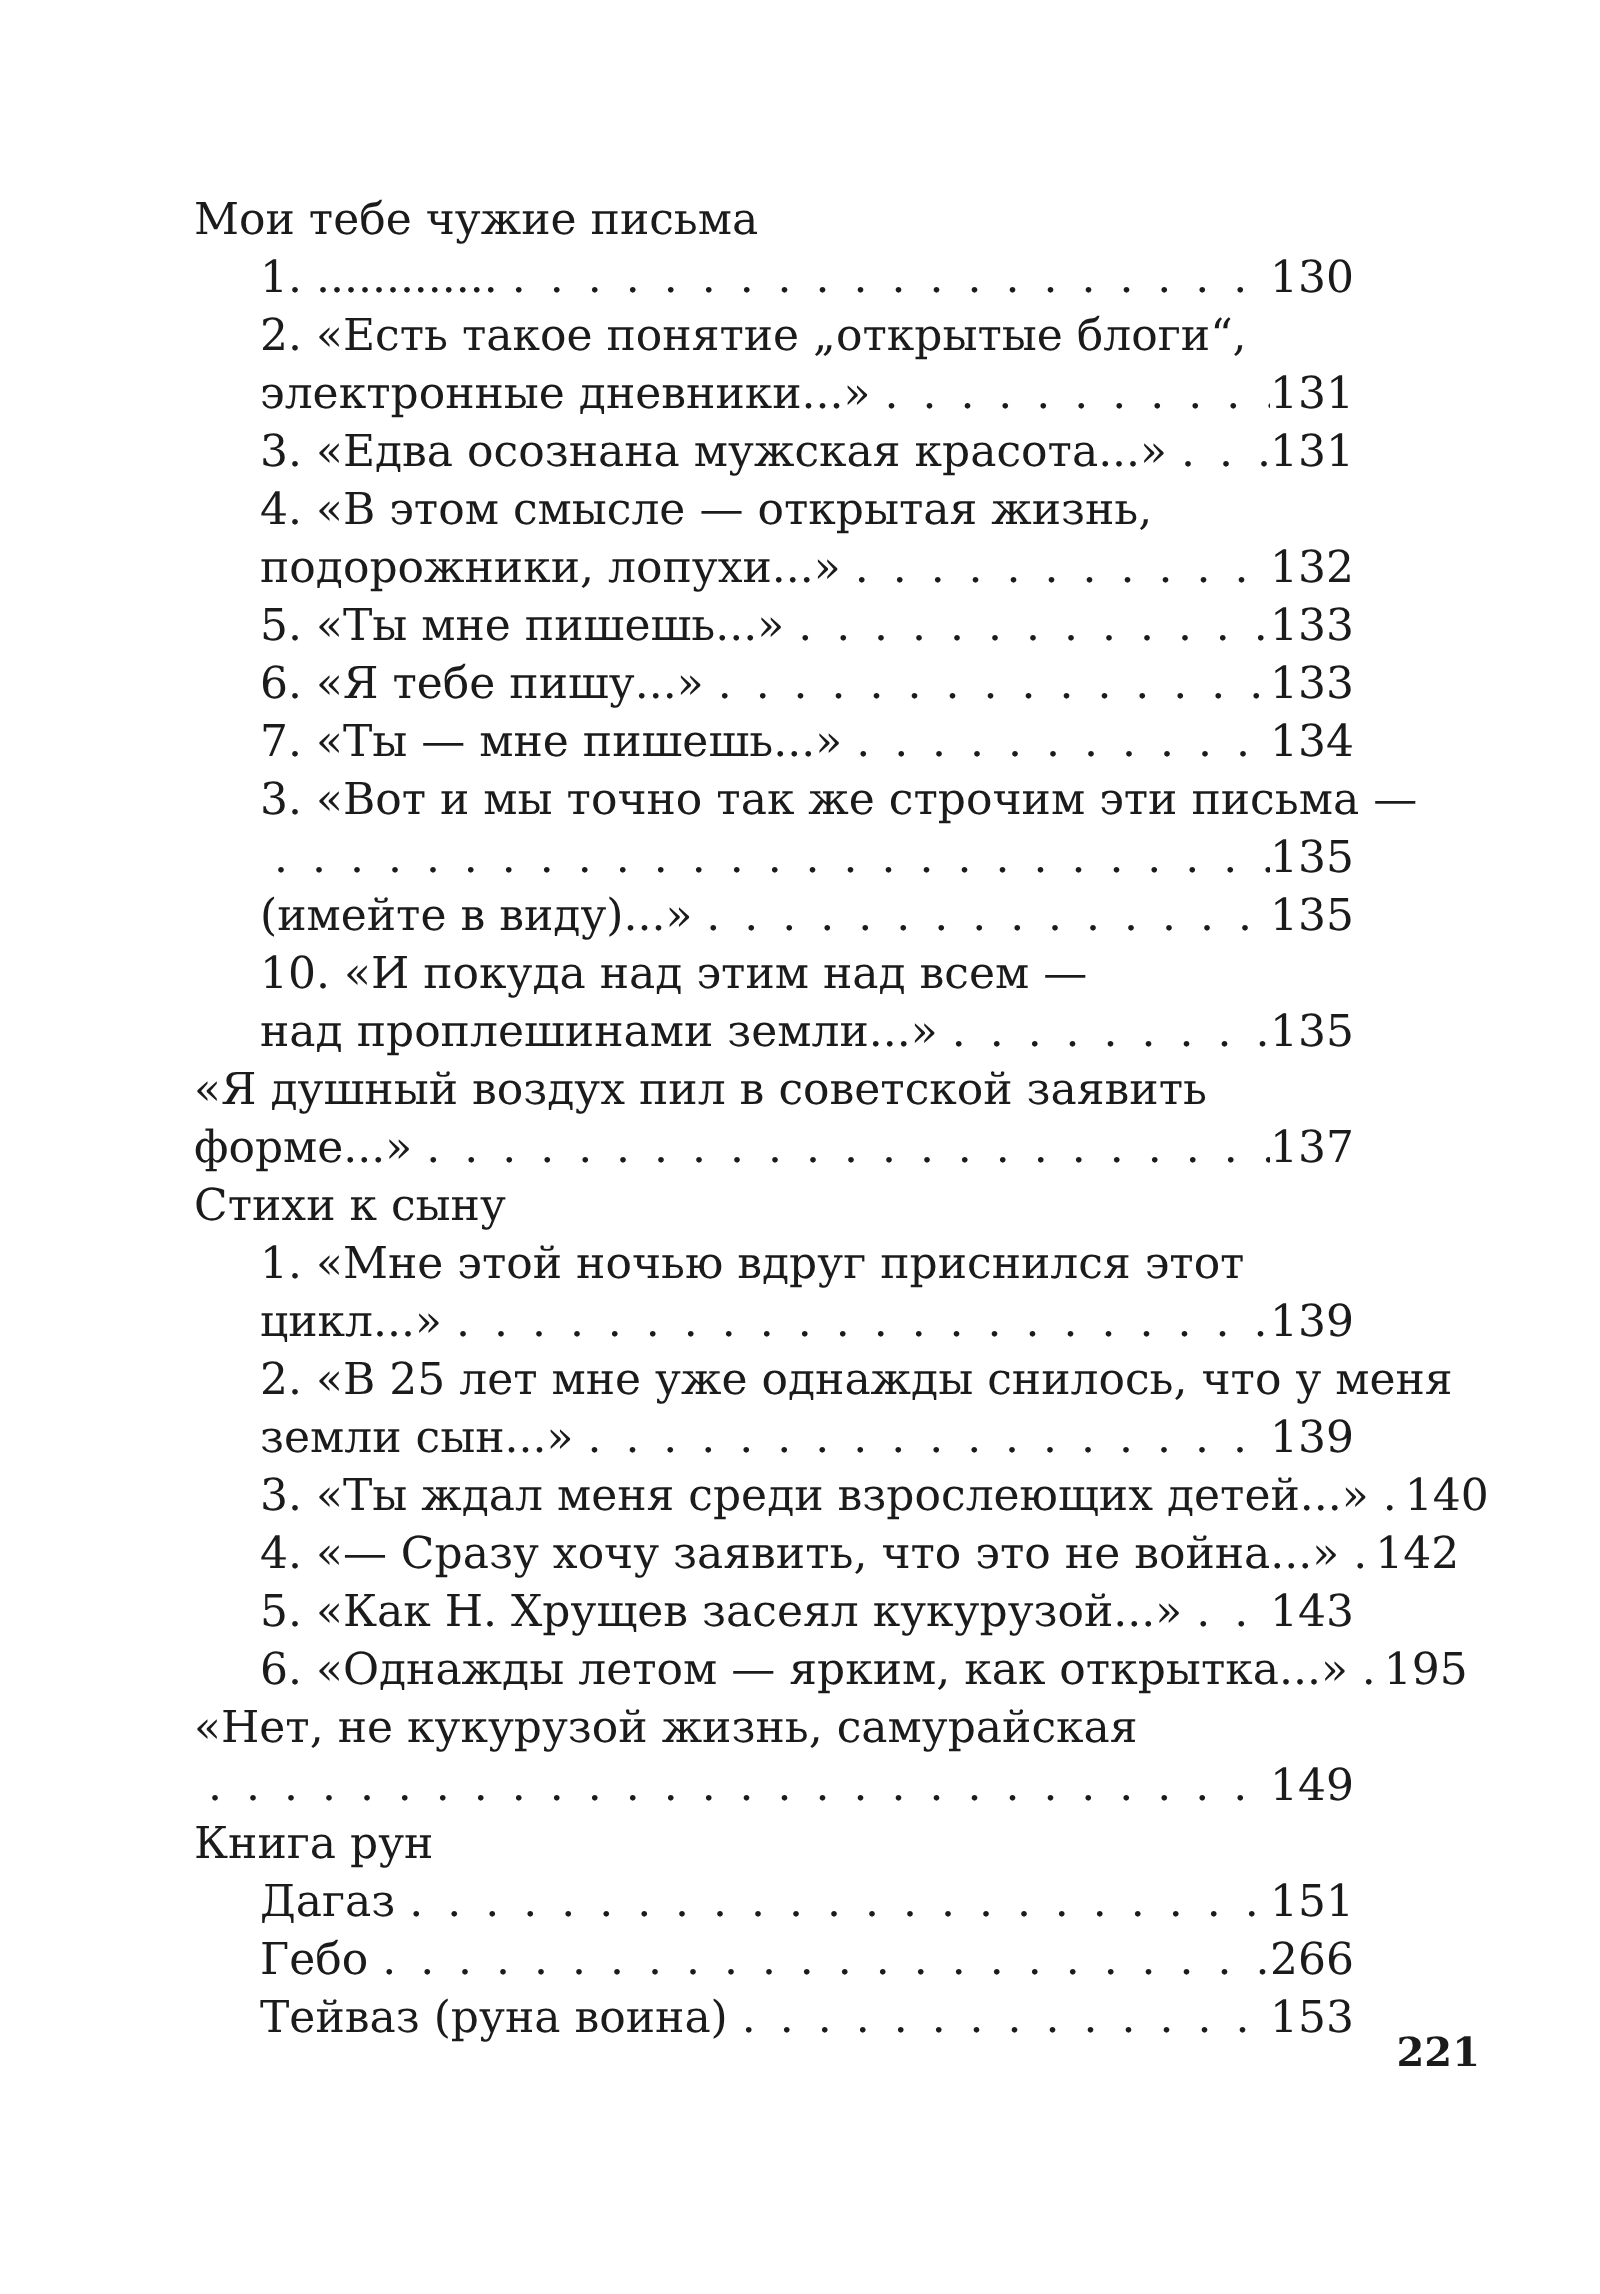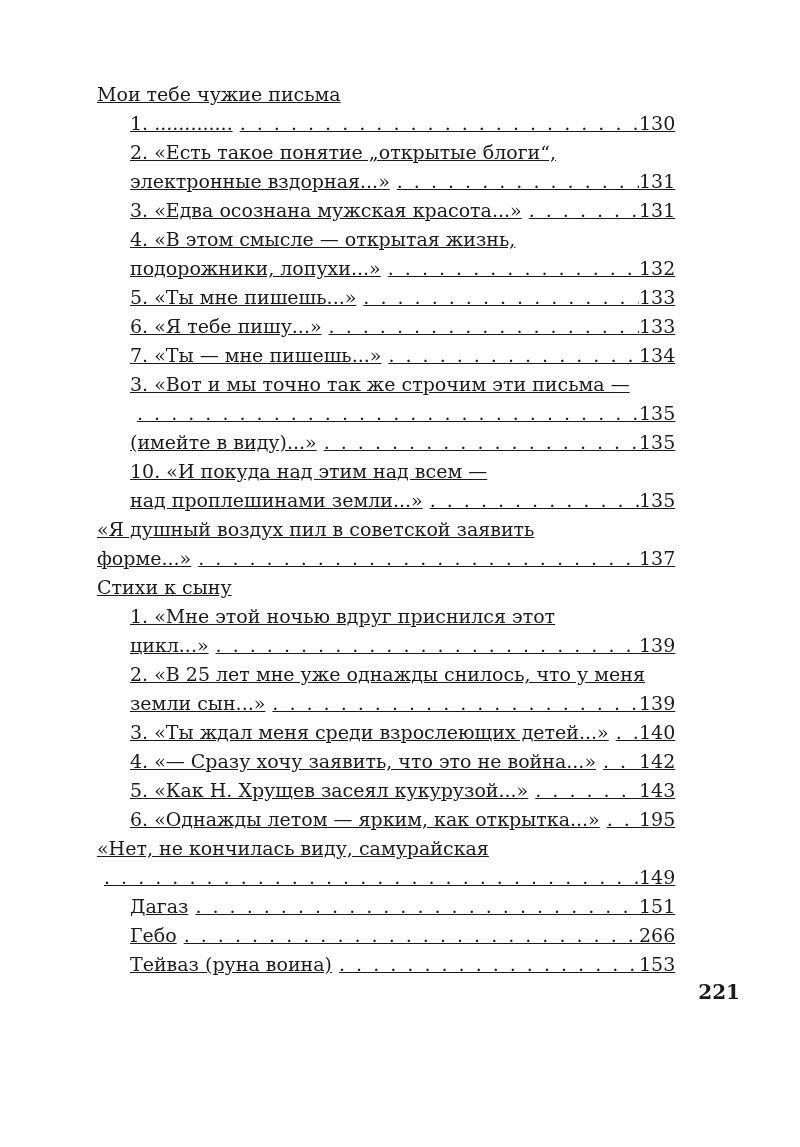--- a/index.html
+++ b/index.html
@@ -16,25 +16,24 @@
     overflow: hidden;
   }
   .page {
     position: absolute;
     inset: 0;
     background: #ffffff;
   }
   .toc {
     position: absolute;
     left: 97px;
-    top: 80px;
+    top: 96px;
     width: 580px;
-    font-size: 19px;
+    font-size: 22px;
     line-height: 29px;
-    text-decoration: underline;
   }
   .entry.indent .line {
     padding-left: 33px;
   }
   .line {
     white-space: nowrap;
   }
   .line.leafline {
     display: flex;
     align-items: baseline;
@@ -52,21 +51,21 @@
     padding-right: 3px;
     min-width: 8px;
   }
   .pagenum {
     flex: 0 0 auto;
     min-width: 38px;
     text-align: left;
   }
   .folio {
     position: absolute;
-    top: 978px;
+    top: 1012px;
     right: 60px;
     font-size: 20px;
     font-weight: bold;
     line-height: 29px;
   }
 </style>
 </head>
 <body>
 
 <div class="page">
@@ -77,21 +76,21 @@
       <div class="entry indent">
         <div class="line leafline">
           <span class="text">1. .............</span>
           <span class="leader">. . . . . . . . . . . . . . . . . . . . . . . . . . . . . . . . . . . . . . . . . . . . . . . . . . . . . . . . . . . . </span>
           <span class="pagenum">130</span>
         </div>
       </div>
       <div class="entry indent">
         <div class="line">2. «Есть такое понятие „открытые блоги“,</div>
         <div class="line leafline">
-          <span class="text">электронные вздорная...»</span>
+          <span class="text">электронные дневники...»</span>
           <span class="leader">. . . . . . . . . . . . . . . . . . . . . . . . . . . . . . . . . . . . . . . . . . . . . . . . . . . . . . . . . . . . </span>
           <span class="pagenum">131</span>
         </div>
       </div>
       <div class="entry indent">
         <div class="line leafline">
           <span class="text">3. «Едва осознана мужская красота...»</span>
           <span class="leader">. . . . . . . . . . . . . . . . . . . . . . . . . . . . . . . . . . . . . . . . . . . . . . . . . . . . . . . . . . . . </span>
           <span class="pagenum">131</span>
         </div>
@@ -196,25 +195,28 @@
         </div>
       </div>
       <div class="entry indent">
         <div class="line leafline">
           <span class="text">6. «Однажды летом — ярким, как открытка...»</span>
           <span class="leader">. . . . . . . . . . . . . . . . . . . . . . . . . . . . . . . . . . . . . . . . . . . . . . . . . . . . . . . . . . . . </span>
           <span class="pagenum">195</span>
         </div>
       </div>
       <div class="entry">
-        <div class="line">«Нет, не кончилась виду, самурайская</div>
+        <div class="line">«Нет, не кукурузой жизнь, самурайская</div>
         <div class="line leafline">
           <span class="leader">. . . . . . . . . . . . . . . . . . . . . . . . . . . . . . . . . . . . . . . . . . . . . . . . . . . . . . . . . . . . </span>
           <span class="pagenum">149</span>
         </div>
+      </div>
+      <div class="entry">
+        <div class="line">Книга рун</div>
       </div>
       <div class="entry indent">
         <div class="line leafline">
           <span class="text">Дагаз</span>
           <span class="leader">. . . . . . . . . . . . . . . . . . . . . . . . . . . . . . . . . . . . . . . . . . . . . . . . . . . . . . . . . . . . </span>
           <span class="pagenum">151</span>
         </div>
       </div>
       <div class="entry indent">
         <div class="line leafline">

